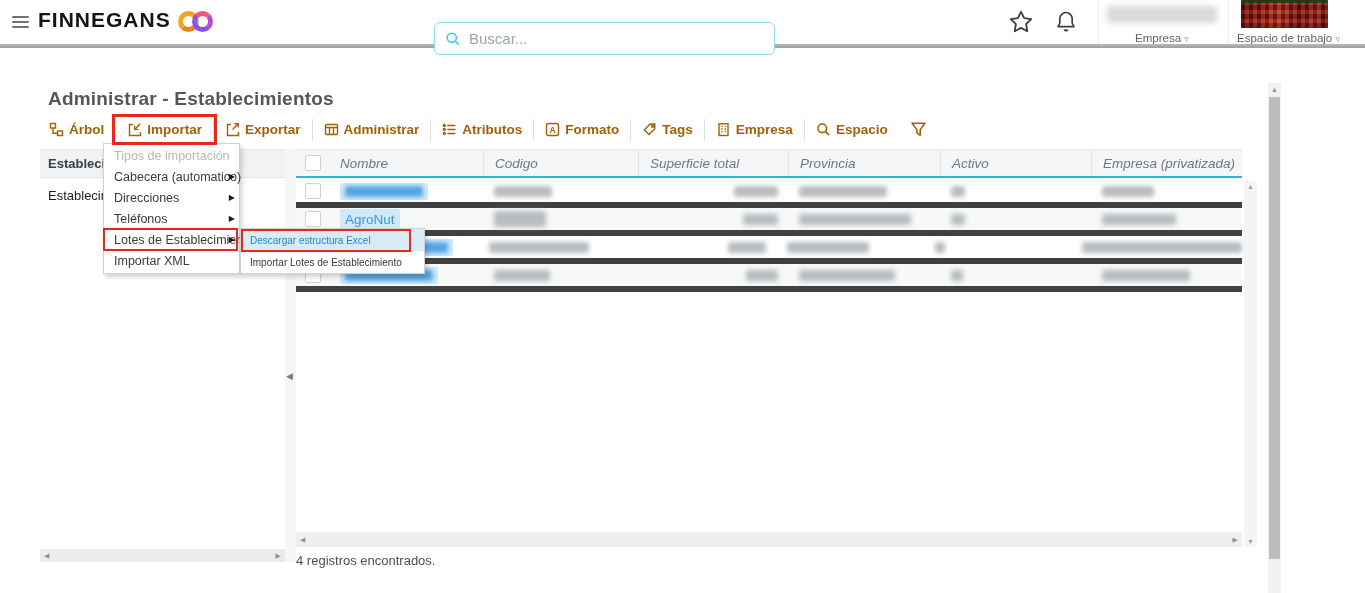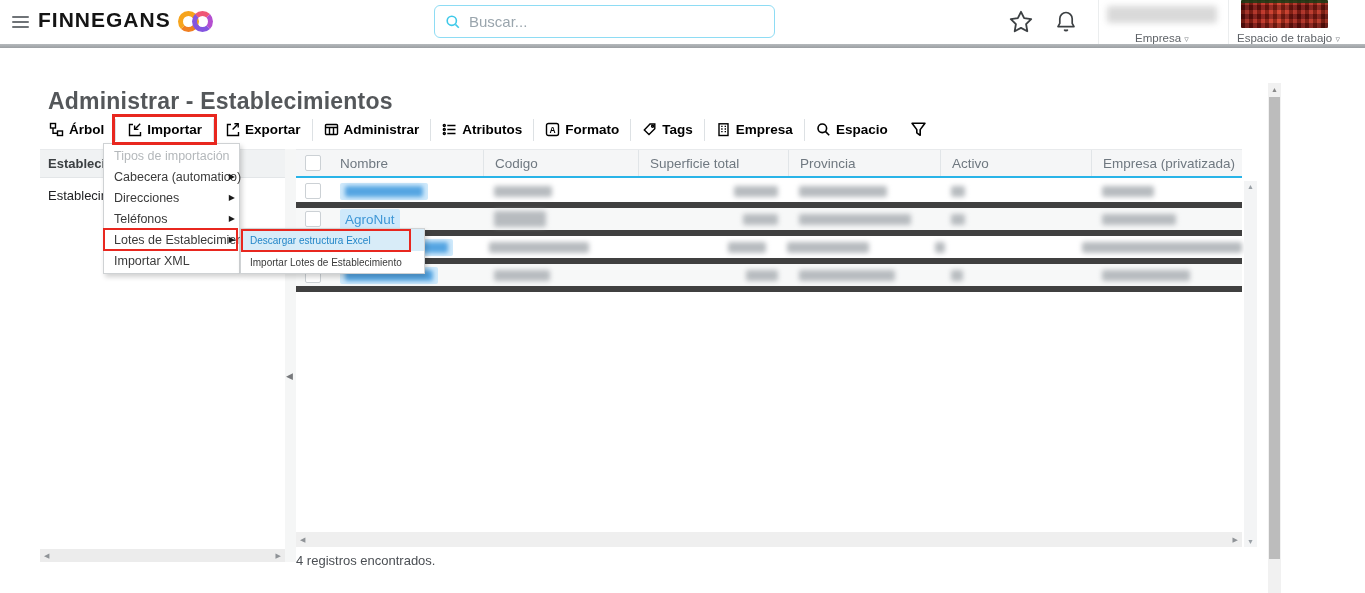--- a/index.html
+++ b/index.html
@@ -11,21 +11,21 @@
   .hamburger { position:absolute; left:12px; top:16px; width:17px; height:12px;
     display:flex; flex-direction:column; justify-content:space-between; cursor:pointer; }
   .hamburger span { display:block; height:2px; background:#6f7377; border-radius:1px; }
   .logo { position:absolute; left:38px; top:8px; display:flex; align-items:center; gap:7px; }
   .logo-text { font-size:21px; font-weight:800; letter-spacing:1px; color:#141414; }
   .rings { display:flex; align-items:center; margin-top:2px; }
   .ring { width:21px; height:21px; border-radius:50%; }
   .ring.l { border:5px solid #f6a41d; border-bottom-color:#f07f22; }
   .ring.r { border:5px solid #8455e0; border-top-color:#ef5777; border-right-color:#b44fd0; margin-left:-7px; }
 
-  .searchbox { position:absolute; left:434px; top:5px; width:341px; height:33px;
+  .searchbox { position:absolute; left:434px; top:22px; width:341px; height:33px;
     border:1px solid #8edcf4; border-radius:6px; display:flex; align-items:center; padding:0 10px; background:#fff; }
   .searchbox input { border:none; outline:none; flex:1; font-size:15px; color:#444;
     font-family:"Liberation Sans",sans-serif; margin-left:8px; background:transparent; }
   .searchbox input::placeholder { color:#9aa5ad; }
 
   .icon-btn { position:absolute; top:9px; cursor:pointer; }
   .tb-divider { position:absolute; top:0; width:1px; height:44px; background:#ebedee; }
 
   .emp-blur { position:absolute; left:1107px; top:6px; width:110px; height:17px;
     background:#d9d9d9; filter:blur(3px); border-radius:2px; }
@@ -36,26 +36,26 @@
     background:
       linear-gradient(180deg, rgba(25,60,22,.85) 0 3px, rgba(0,0,0,0) 3px),
       repeating-linear-gradient(90deg, rgba(0,0,0,.28) 0 4px, rgba(255,255,255,.07) 4px 8px),
       repeating-linear-gradient(0deg, rgba(90,5,5,.4) 0 5px, rgba(255,70,45,.3) 5px 9px),
       linear-gradient(100deg,#5e1410 0%,#9c1f17 25%,#c23a23 45%,#7a1512 65%,#a62c1e 85%,#541008 100%); }
 
   .top-shadow { position:absolute; left:0; top:44px; width:1365px; height:4px;
     background:linear-gradient(#b6babd,#9b9fa3); z-index:4; }
 
   
-  .page-title { position:absolute; left:48px; top:88px; font-size:23px; font-weight:600;
+  .page-title { position:absolute; left:48px; top:88px; font-size:19px; font-weight:600;
     color:#54575a; letter-spacing:.2px; }
 
   
   .toolbar { position:absolute; left:38px; top:116px; height:27px; display:flex; align-items:center;
-    color:#000000; font-size:13.5px; font-weight:600; }
+    color:#a16207; font-size:13.5px; font-weight:600; }
   .tb-item { position:relative; display:flex; align-items:center; gap:5px; padding:0 11px;
     cursor:pointer; white-space:nowrap; height:27px; }
   .tb-sep { width:1px; height:22px; background:#dde1e4; }
   .tb-item svg { flex:0 0 auto; }
 
   .annot { position:absolute; border:3px solid #e8271f; pointer-events:none; z-index:90; }
 
   
   .left-panel { position:absolute; left:40px; top:149px; width:245px; height:413px; background:#fff; }
   .lp-header { height:29px; background:#f0f2f3; border-top:1px solid #e8eaec; border-bottom:1px solid #e3e6e8;
@@ -64,21 +64,21 @@
   .lp-hscroll { position:absolute; left:0; bottom:0; width:245px; height:13px; background:#ececec;
     display:flex; justify-content:space-between; align-items:center; padding:0 4px;
     color:#8f9397; font-size:7px; cursor:pointer; }
 
   .splitter { position:absolute; left:285px; top:149px; width:11px; height:413px; background:#f5f6f6; cursor:col-resize; }
   .splitter .col-arrow { position:absolute; left:1px; top:222px; font-size:9px; color:#77797c; }
 
   
   .tbl-head { position:absolute; left:296px; top:149px; width:946px; height:29px; display:flex;
     background:#f5f6f7; border-top:1px solid #e8eaec; border-bottom:2px solid #29b4e8;
-    align-items:flex-end; color:#6f7880; font-size:13.5px; }
+    align-items:flex-end; color:#6f7880; font-size:13.5px;font-style:italic; }
   .hcell { height:100%; display:flex; align-items:center; padding-left:11px; border-left:1px solid #e1e5e8; }
   .hcell:first-child, .hcell:nth-child(2) { border-left:none; }
   .c-cb { width:33px; justify-content:center; padding-left:0 !important; }
   .c-nom { width:154px; } .c-cod { width:155px; } .c-sup { width:150px; }
   .c-pro { width:152px; } .c-act { width:151px; } .c-emp { flex:1; }
 
   .tbl-rows { position:absolute; left:296px; top:180px; width:946px; }
   .trow { display:flex; align-items:center; height:28px; border-bottom:6px solid #404040; }
   .trow.alt { background:#f7f8f8; }
   .tcell { display:flex; align-items:center; padding-left:11px; height:100%; }

